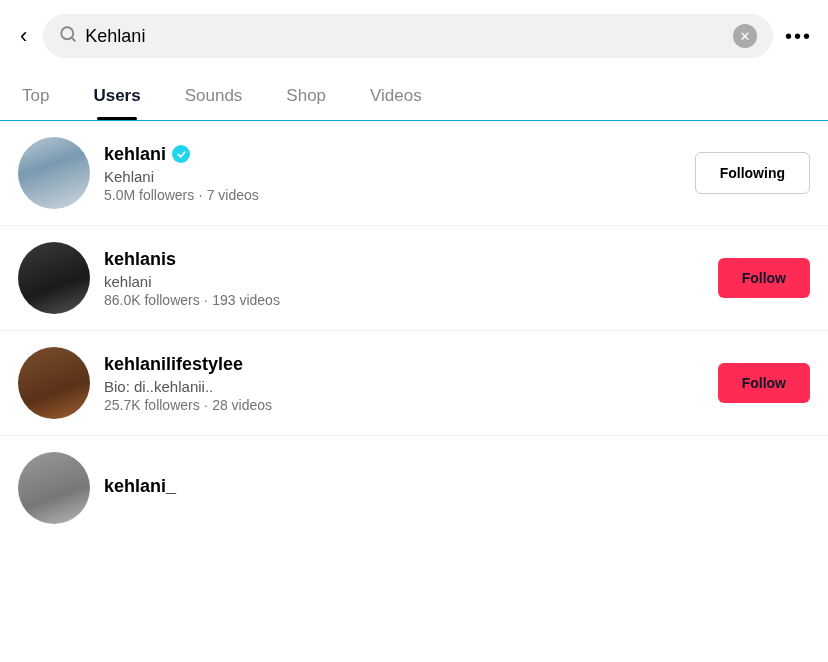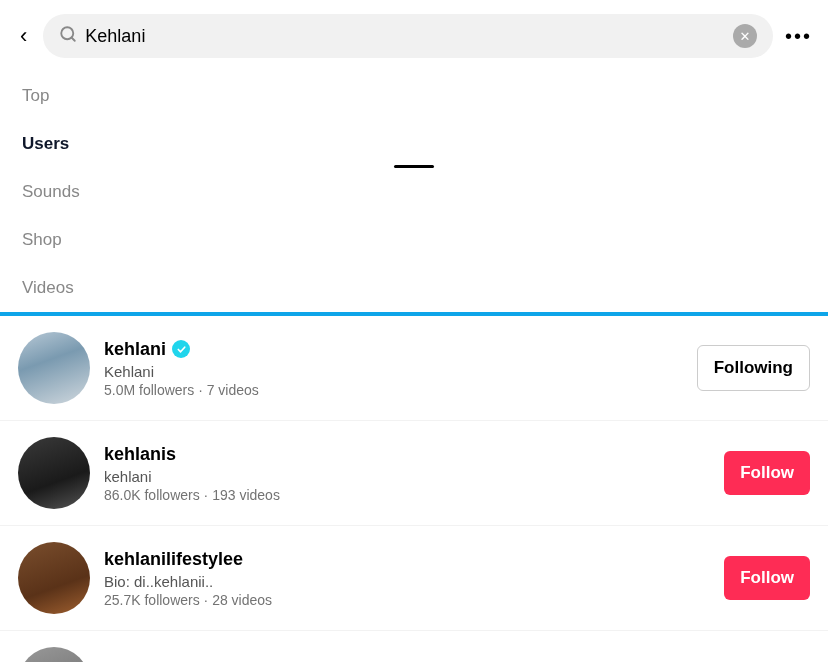--- a/index.html
+++ b/index.html
@@ -66,24 +66,23 @@
       color: #000;
       cursor: pointer;
       background: none;
       border: none;
       letter-spacing: 2px;
     }
 
     
     .tabs {
       display: flex;
-      border-bottom: 4px solid #0ea5e9;
+      border-bottom: 1px solid #0ea5e9;
       overflow-x: auto;
       scrollbar-width: none;
-      flex-direction: column;
     }
     .tabs::-webkit-scrollbar { display: none; }
     .tab {
       flex-shrink: 0;
       padding: 14px 22px;
       font-size: 17px;
       color: #888;
       cursor: pointer;
       position: relative;
       white-space: nowrap;
@@ -165,36 +164,36 @@
       color: #555;
       margin-bottom: 2px;
     }
     .stats {
       font-size: 14px;
       color: #737373;
     }
 
     
     .follow-btn {
-      padding: 12px 16px;
+      padding: 12px 24px;
       border-radius: 6px;
-      font-size: 17px;
+      font-size: 14px;
       font-weight: 700;
       cursor: pointer;
       flex-shrink: 0;
       border: none;
     }
     .follow-btn.following {
       background: #fff;
       border: 1.5px solid #ccc;
       color: #000;
     }
     .follow-btn.follow {
       background: #fe2c55;
-      color: #ffffff;
+      color: #0f172a;
       border: none;
     }
 
     
     .av1 { background: linear-gradient(135deg, #c9d6e3, #8fa9be); }
     .av2 { background: linear-gradient(135deg, #2d2d2d, #555); }
     .av3 { background: linear-gradient(135deg, #6b4226, #a0622a); }
     .av4 { background: linear-gradient(135deg, #888, #aaa); }
   </style>
 </head>

